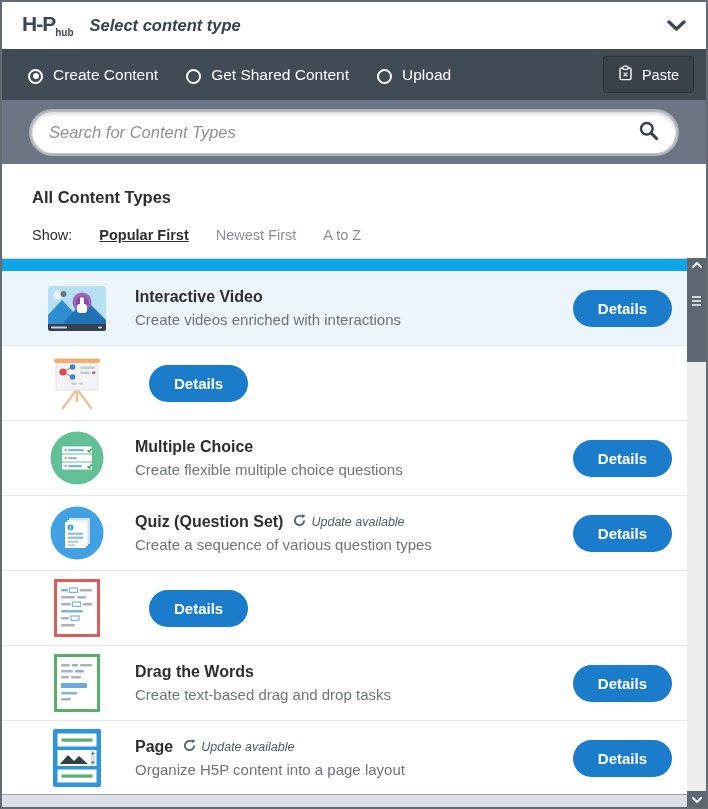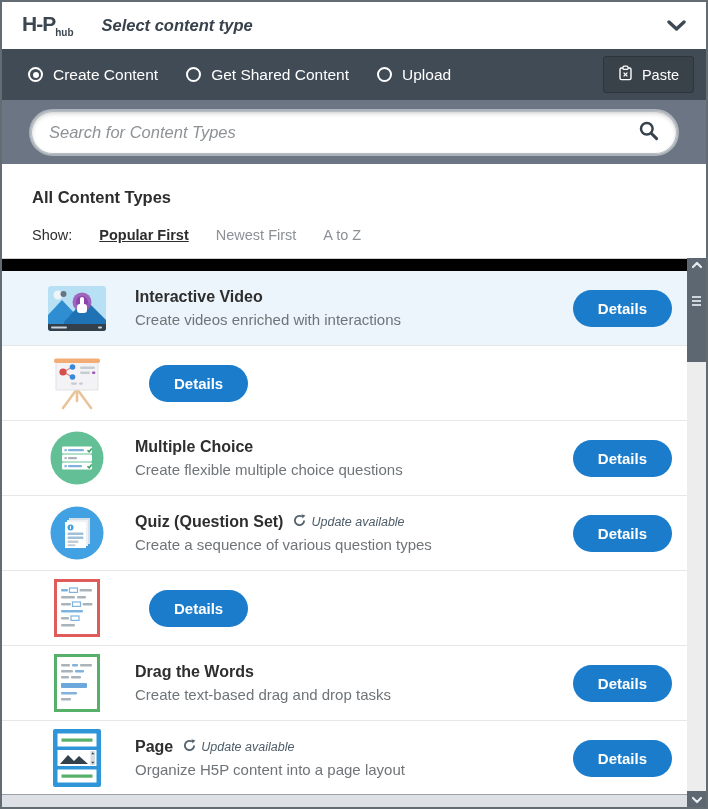--- a/index.html
+++ b/index.html
@@ -5,26 +5,26 @@
   * { box-sizing: border-box; margin: 0; padding: 0; }
   html,body { width:708px; height:809px; background:#e9ecef; }
   body { font-family:"Liberation Sans", sans-serif; }
   .frame { position:relative; width:708px; height:809px; border:2px solid #636b73;
            background:#fff; display:flex; flex-direction:column; overflow:hidden; }
 
   
   .titlebar { height:47px; flex:0 0 47px; background:#fff; display:flex; align-items:center; padding:0 20px; }
   .logo { font-weight:700; font-size:21px; color:#3b4650; letter-spacing:-1px; margin-right:16px; white-space:nowrap; }
   .logo sub { font-size:10px; letter-spacing:0; font-weight:700; }
-  .dialog-title { font-style:italic; font-weight:700; font-size:16.5px; color:#37424c;margin-left:12px; }
+  .dialog-title { font-style:italic; font-weight:700; font-size:16.5px; color:#37424c; }
   .collapse { margin-left:auto; cursor:pointer; display:flex; align-items:center; }
 
   
   .toolbar { height:51px; flex:0 0 51px; background:#414b55; display:flex; align-items:center; padding:0 12px; }
-  .radio-option { display:flex; align-items:center; gap:10px; margin:0 14px; cursor:pointer;
+  .radio-option { display:flex; align-items:flex-end; gap:10px; margin:0 14px; cursor:pointer;
                   color:#fff; font-size:15.5px; }
   .radio { width:15px; height:15px; border:2px solid #fff; border-radius:50%; position:relative; flex:0 0 15px; }
   .radio.selected::after { content:""; position:absolute; inset:2.5px; background:#fff; border-radius:50%; }
   .paste-btn { margin-left:auto; background:#394149; border:1px solid #2d343b; border-radius:3px;
                color:#fff; font-size:14.5px; padding:8px 14px; display:flex; align-items:center; gap:9px; cursor:pointer; }
 
   
   .searchband { height:64px; flex:0 0 64px; background:#6b7583; display:flex; align-items:center; padding:2px 29px; }
   .search-pill { flex:1; height:43px; background:#fff; border-radius:22px; display:flex; align-items:center;
                  padding:0 18px; box-shadow: inset 0 0 0 1px #b7bcc0, inset 0 2px 5px rgba(0,0,0,.22), 0 0 0 2px rgba(255,255,255,.45); }
@@ -34,21 +34,21 @@
 
   
   .panel-head { background:#fff; padding:24px 30px 0 30px; border-bottom:1px solid #cfd2d5; flex:0 0 auto; }
   .panel-title { font-size:16.5px; font-weight:700; color:#2d2d2d; margin-bottom:20px; }
   .sort-row { display:flex; align-items:center; gap:27px; font-size:14.5px; padding-bottom:15px; }
   .show-label { color:#2d2d2d; }
   .sort-option { color:#8b9095; cursor:pointer; text-decoration:none; }
   .sort-option.active { color:#2d2d2d; font-weight:700; text-decoration:underline; }
 
   
-  .list-wrap { flex:1 1 auto; min-height:0; position:relative; background:#000000; }
+  .list-wrap { flex:1 1 auto; min-height:0; position:relative; background:#0ea5e9; }
   .list { height:100%; overflow:hidden; padding:12px 19px 0 0; }
   .row { display:flex; align-items:center; min-height:75px; padding:6px 15px 6px 44px;
          border-bottom:1px solid #e7e7e7; background:#fff; cursor:pointer; }
   .row.highlighted { background:#ecf5fb; }
   .row-icon { width:62px; flex:0 0 62px; display:flex; justify-content:center; align-items:center; margin-right:27px; }
   .row-text { flex:1; min-width:0; }
   .row-title-line { display:flex; align-items:center; gap:10px; }
   .row-title { font-size:16px; font-weight:700; color:#2e2e2e; }
   .update-badge { display:flex; align-items:center; gap:5px; font-size:12.5px; font-style:italic; color:#4e5d68; }
   .row-desc { font-size:15px; color:#6f7478; margin-top:5px; }

